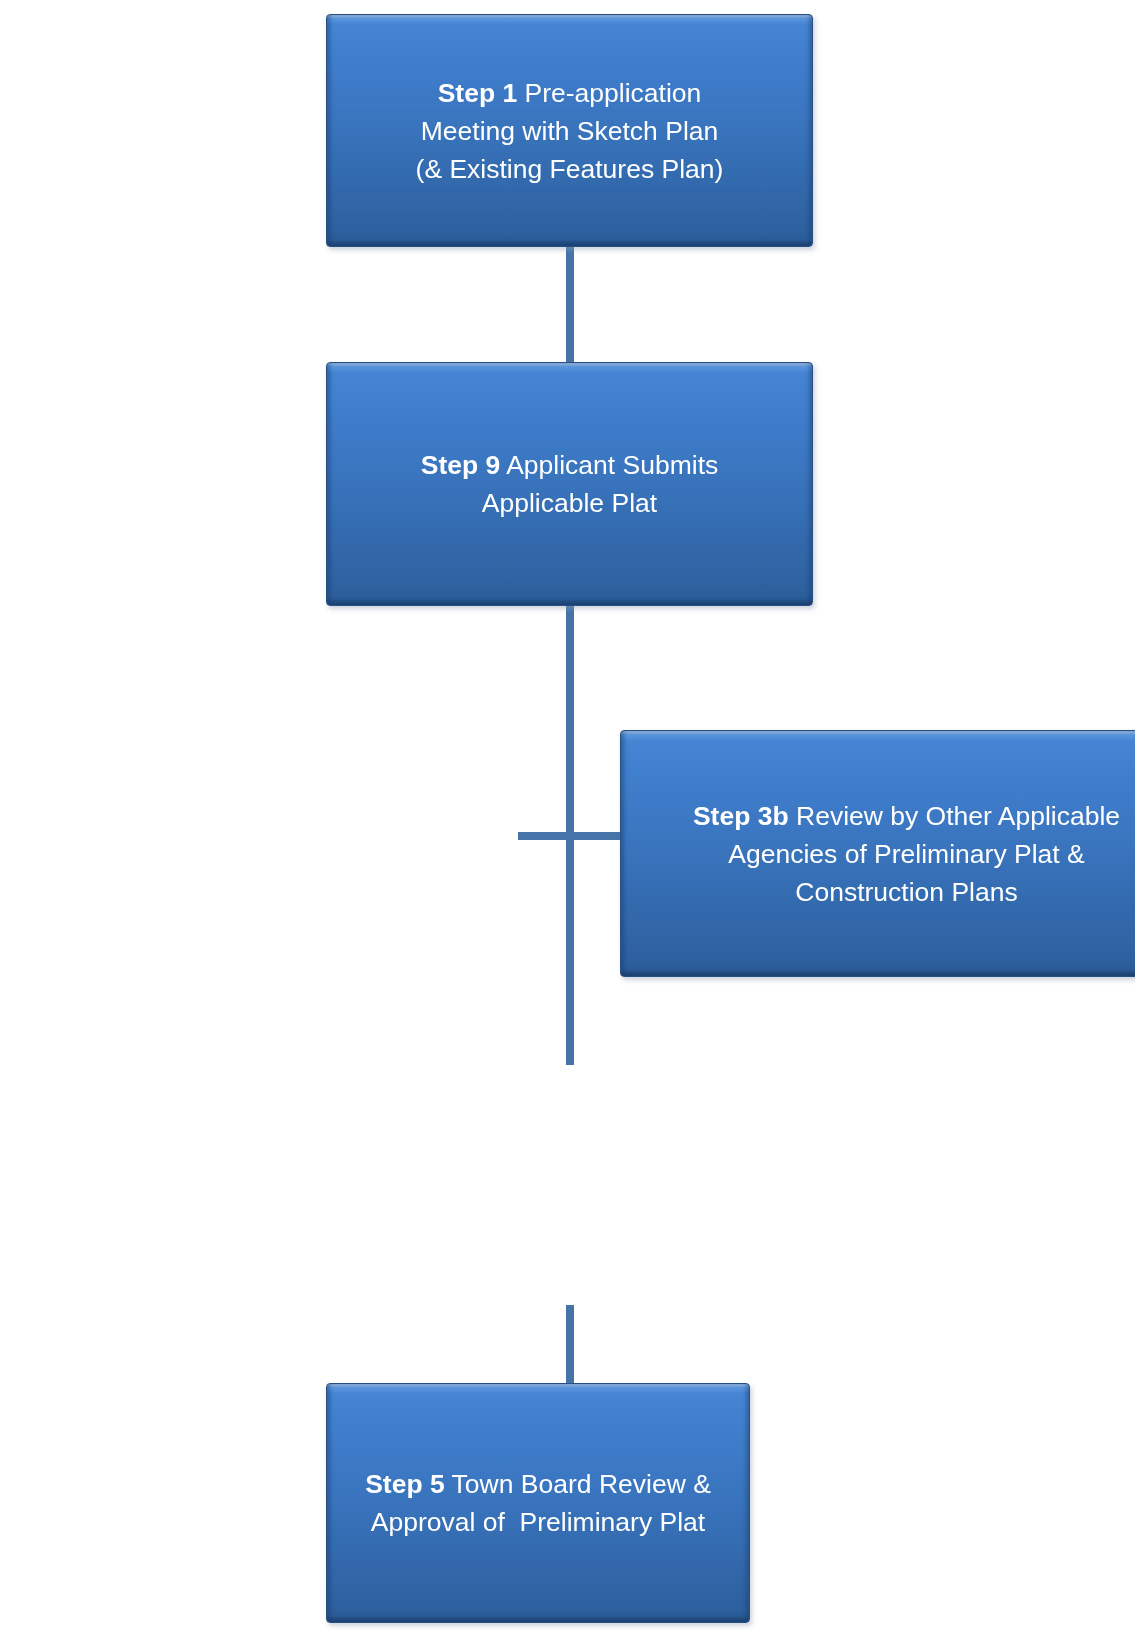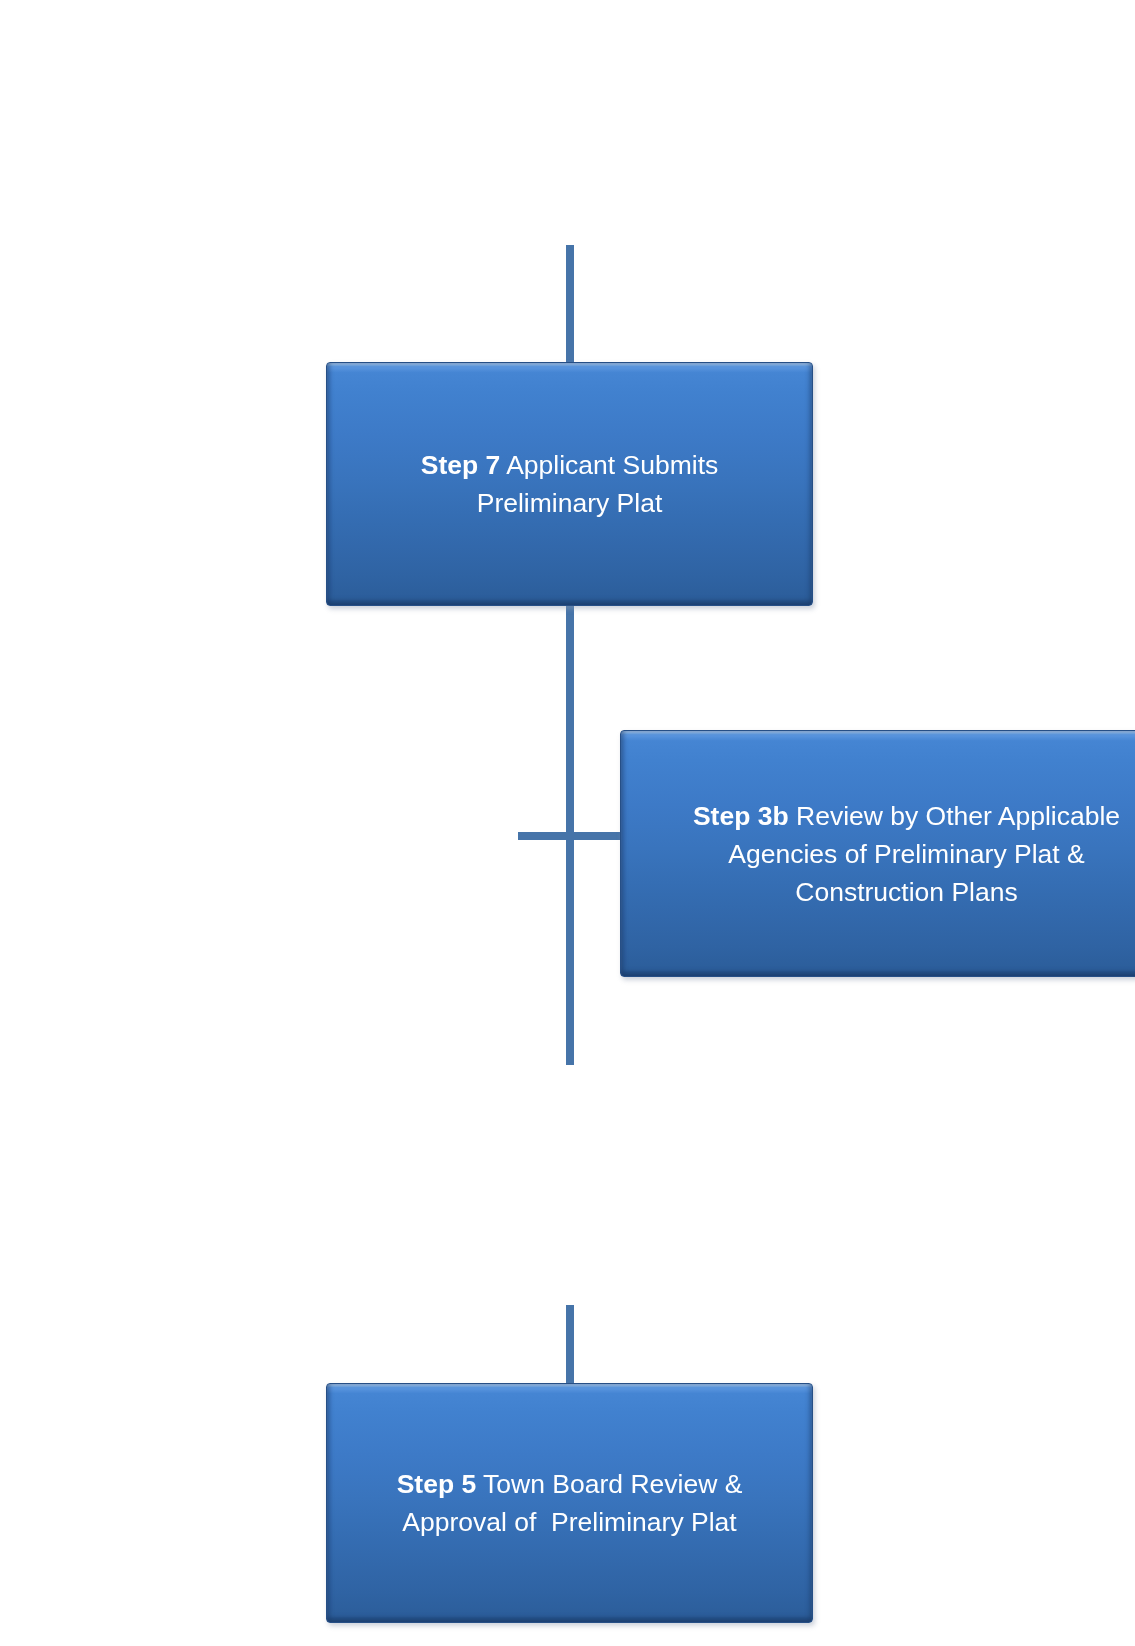--- a/index.html
+++ b/index.html
@@ -52,40 +52,45 @@
   .connector{
     position:absolute;
     background:var(--connector);
   }
   
   #box-step-1 {left:326px;top:14px;  width:487px;height:233px;}
   #box-step-2 {left:326px;top:362px; width:487px;height:244px;}
   #box-step-3a{left:27px; top:712px; width:491px;height:247px;}
   #box-step-3b{left:620px;top:730px; width:573px;height:247px;}
   #box-step-4 {left:326px;top:1062px;width:487px;height:246px;}
-  #box-step-5 {left:326px;top:1383px;width:487px;height:240px;}
+  #box-step-5 {left:326px;top:1383px;width:424px;height:240px;}
   #conn-1-2  {left:566px;top:245px; width:8px;  height:120px;}
   #conn-2-4  {left:566px;top:603px; width:8px;  height:462px;}
   #conn-3a-3b{left:518px;top:832px; width:104px;height:8px;}
   #conn-4-5  {left:566px;top:1305px;width:8px;  height:80px;}
 </style>
 </head>
 <body>
 
 <div class="canvas">
 
   <div class="connector" id="conn-1-2"></div>
   <div class="connector" id="conn-2-4"></div>
   <div class="connector" id="conn-3a-3b"></div>
   <div class="connector" id="conn-4-5"></div>
 
+  <div class="flow-box" id="box-step-1">
+    <div class="txt"><span class="lbl">Step 1</span><span> Pre-application
+Meeting with Sketch Plan
+(&amp; Existing Features Plan)</span></div>
+  </div>
 
   <div class="flow-box" id="box-step-2">
-    <div class="txt"><span class="lbl">Step 7</span><span> Applicant Submits
-Preliminary Plat</span></div>
+    <div class="txt"><span class="lbl">Step 9</span><span> Applicant Submits
+Applicable Plat</span></div>
   </div>
 
 
   <div class="flow-box" id="box-step-3b">
     <div class="txt"><span class="lbl">Step 3b</span><span> Review by Other Applicable
 Agencies of Preliminary Plat &amp;
 Construction Plans</span></div>
   </div>
 
 

